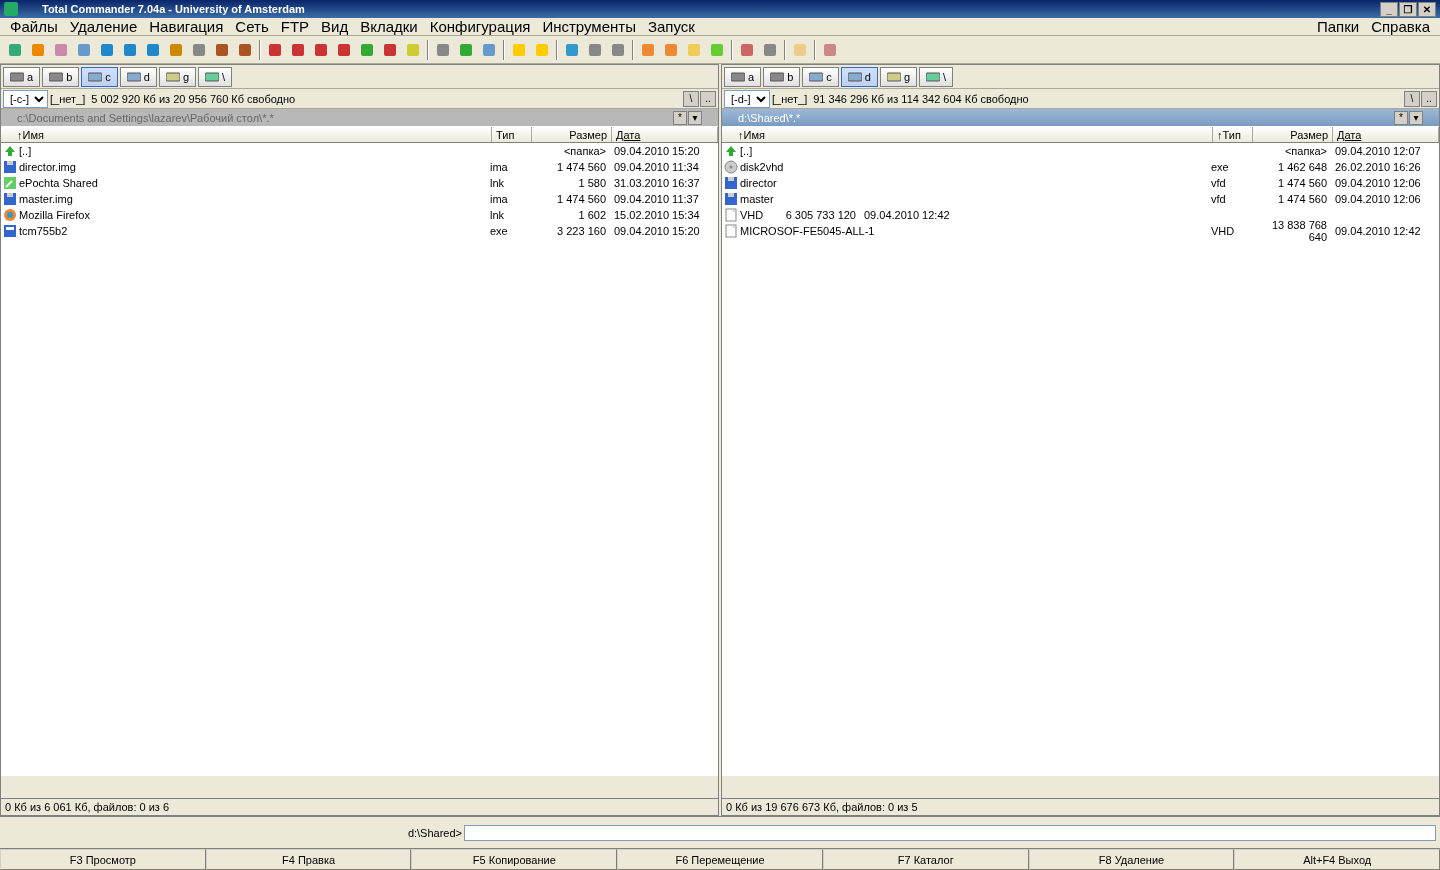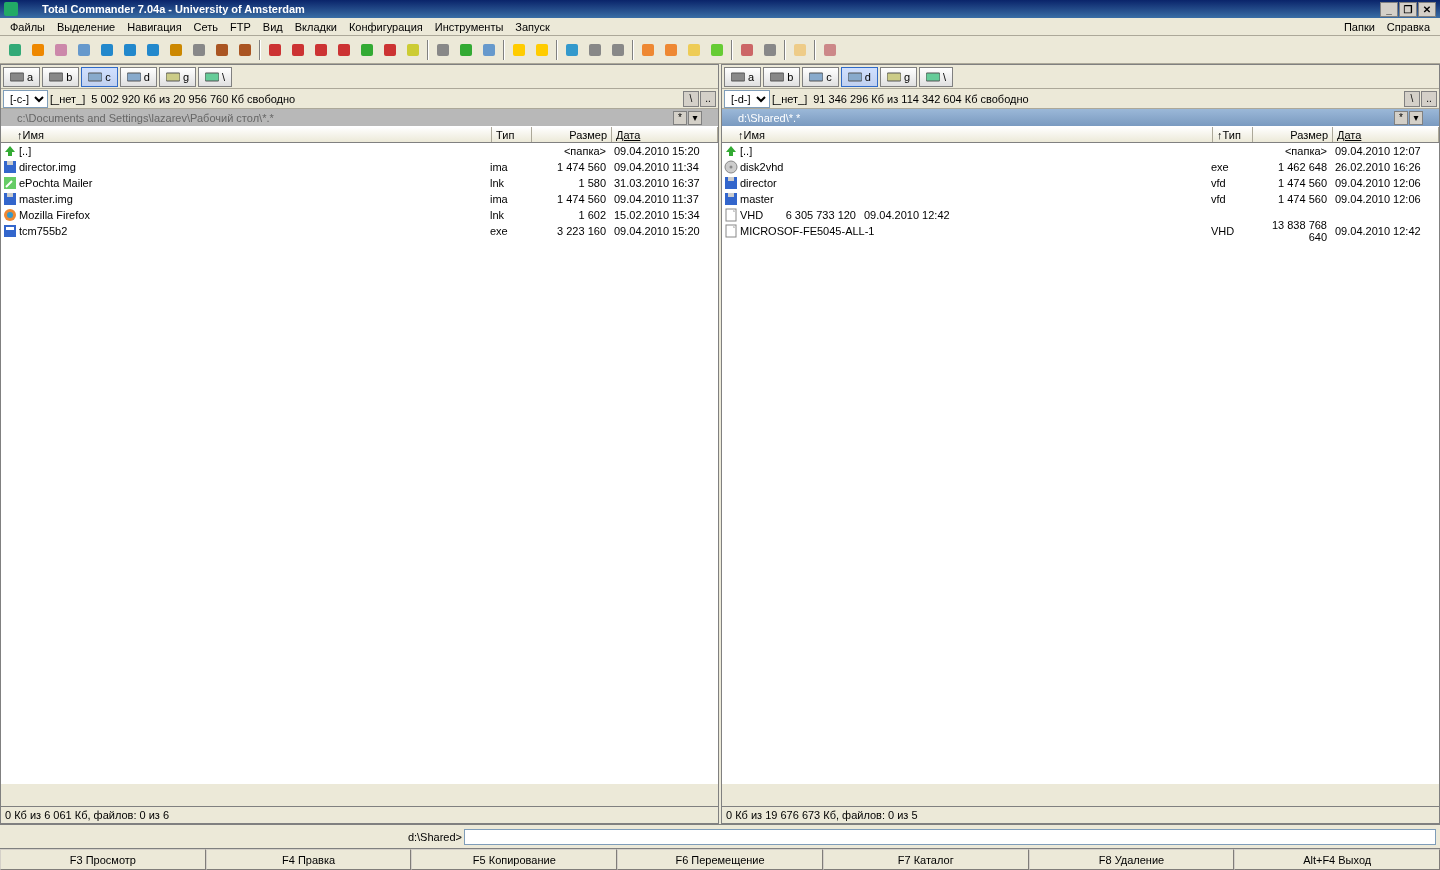--- a/index.html
+++ b/index.html
@@ -2,21 +2,21 @@
 <html><head>
 <meta charset="utf-8">
 <style>
 * { box-sizing: border-box; margin: 0; padding: 0; }
 body { font-family: Tahoma, Arial, sans-serif; font-size: 11px; background: #ece9d8; width: 1440px; height: 870px; overflow: hidden; display: flex; flex-direction: column; }
 .titlebar { background: linear-gradient(to bottom, #0a246a, #3a6ea5); color: #fff; height: 18px; display: flex; align-items: center; padding: 0 4px; font-weight: bold; font-size: 11px; gap: 20px; }
 .titlebar-icon { width: 14px; height: 14px; background: #2a6; border-radius: 2px; margin-right: 4px; }
 .titlebar-text { flex: 1; }
 .titlebar-btns { display: flex; gap: 1px; }
 .titlebar-btn { width: 18px; height: 15px; background: #d4d0c8; border: 1px solid #808080; display: flex; align-items: center; justify-content: center; font-size: 10px; cursor: pointer; color:#000; }
-.menubar { background: #ece9d8; height: 18px; display: flex; align-items: center; padding: 0 4px; border-bottom: 1px solid #aca899; font-size: 11px; }
+.menubar { background: #ece9d8; height: 18px; display: flex; align-items: center; padding: 0 4px; border-bottom: 1px solid #aca899; font-size: 15px; }
 .menu-item { padding: 2px 6px; cursor: pointer; }
 .menu-spacer { flex: 1; }
 .toolbar { background: #ece9d8; height: 28px; display: flex; align-items: center; padding: 2px 4px; border-bottom: 1px solid #aca899; gap: 1px; }
 .tool-btn { width: 22px; height: 22px; border: 1px solid transparent; display: flex; align-items: center; justify-content: center; cursor: pointer; border-radius: 2px; }
 .tool-sep { width: 2px; height: 20px; border-left: 1px solid #808080; border-right: 1px solid #fff; margin: 0 2px; }
 .panels { flex: 1; display: flex; min-height: 0; }
 .panel { flex: 1; display: flex; flex-direction: column; border: 1px solid #808080; background: #ece9d8; min-width: 0; }
 .panel + .panel { margin-left: 2px; }
 .drive-btns { height: 24px; display: flex; align-items: center; padding: 2px; gap: 2px; border-bottom: 1px solid #aca899; }
 .drive-btn { height: 20px; padding: 0 6px; border: 1px solid #808080; background: linear-gradient(#fff,#e0e0e0); display: flex; align-items: center; gap: 3px; cursor: pointer; font-size: 11px; }
@@ -38,21 +38,21 @@
 .col-size { width: 80px; text-align: right; justify-content: flex-end; }
 .col-date { width: 106px; text-decoration: underline; }
 .file-list { flex: 1; background: #fff; overflow: auto; }
 .file-row { height: 16px; display: flex; align-items: center; padding: 0 2px; cursor: pointer; font-size: 11px; }
 .file-icon { width: 14px; height: 14px; margin-right: 2px; flex-shrink: 0; display:inline-flex; align-items:center; justify-content:center; }
 .file-name { flex: 1; overflow: hidden; white-space: nowrap; padding-right:4px; }
 .file-type { width: 40px; }
 .file-size { width: 80px; text-align: right; padding-right: 4px; }
 .file-date { width: 106px; padding-left: 4px; }
 .status-row { height: 17px; background: #ece9d8; border-top: 1px solid #808080; padding: 0 4px; display: flex; align-items: center; font-size: 11px; margin-top: 22px; }
-.cmdline { height: 24px; background: #ece9d8; border-top: 1px solid #808080; display: flex; align-items: center; padding: 0 4px; gap: 0; }
+.cmdline { height: 32px; background: #ece9d8; border-top: 1px solid #808080; display: flex; align-items: center; padding: 0 4px; gap: 0; }
 .cmdpath { text-align: right; padding-right: 2px; white-space:nowrap; }
 .cmdinput { flex: 1; height: 16px; border: 1px solid #7f9db9; background: #fff; font-size: 11px; padding: 0 2px; }
 .fn-buttons { height: 22px; display: flex; border-top: 1px solid #808080; }
 .fn-btn { flex: 1; border: 1px outset #d4d0c8; background: #ece9d8; display: flex; align-items: center; justify-content: center; cursor: pointer; font-size: 11px; }
 svg { display: block; }
 </style>
 </head>
 <body>
 
 <div class="titlebar">
@@ -61,21 +61,21 @@
   <div class="titlebar-btns">
     <div class="titlebar-btn">_</div>
     <div class="titlebar-btn">❐</div>
     <div class="titlebar-btn">✕</div>
   </div>
 </div>
 
 <div class="menubar" id="menubar">
 
   <div class="menu-item">Файлы</div>
-    <div class="menu-item">Выделение</div>
+    <div class="menu-item">Удаление</div>
     <div class="menu-item">Навигация</div>
     <div class="menu-item">Сеть</div>
     <div class="menu-item">FTP</div>
     <div class="menu-item">Вид</div>
     <div class="menu-item">Вкладки</div>
     <div class="menu-item">Конфигурация</div>
     <div class="menu-item">Инструменты</div>
     <div class="menu-item">Запуск</div>
     <div class="menu-spacer"></div>
 <div class="menu-item">Папки</div>
@@ -350,21 +350,21 @@
           <span class="file-size">1 474 560</span>
           <span class="file-date">09.04.2010 11:34</span>
         </div>
         <div class="file-row">
           <span class="file-icon">
             <svg width="14" height="14">
               <rect x="1" y="1" width="12" height="12" fill="#6c6"></rect>
               <path d="M3 11 L9 5" stroke="#fff" stroke-width="2"></path>
             </svg>
           </span>
-          <span class="file-name">ePochta Mailer</span>
+          <span class="file-name">ePochta Shared</span>
           <span class="file-type">lnk</span>
           <span class="file-size">1 580</span>
           <span class="file-date">31.03.2010 16:37</span>
         </div>
         <div class="file-row">
           <span class="file-icon">
             <svg width="14" height="14">
               <rect x="1" y="1" width="12" height="12" fill="#36c"></rect>
               <rect x="4" y="1" width="6" height="4" fill="#ccc"></rect>
             </svg>

